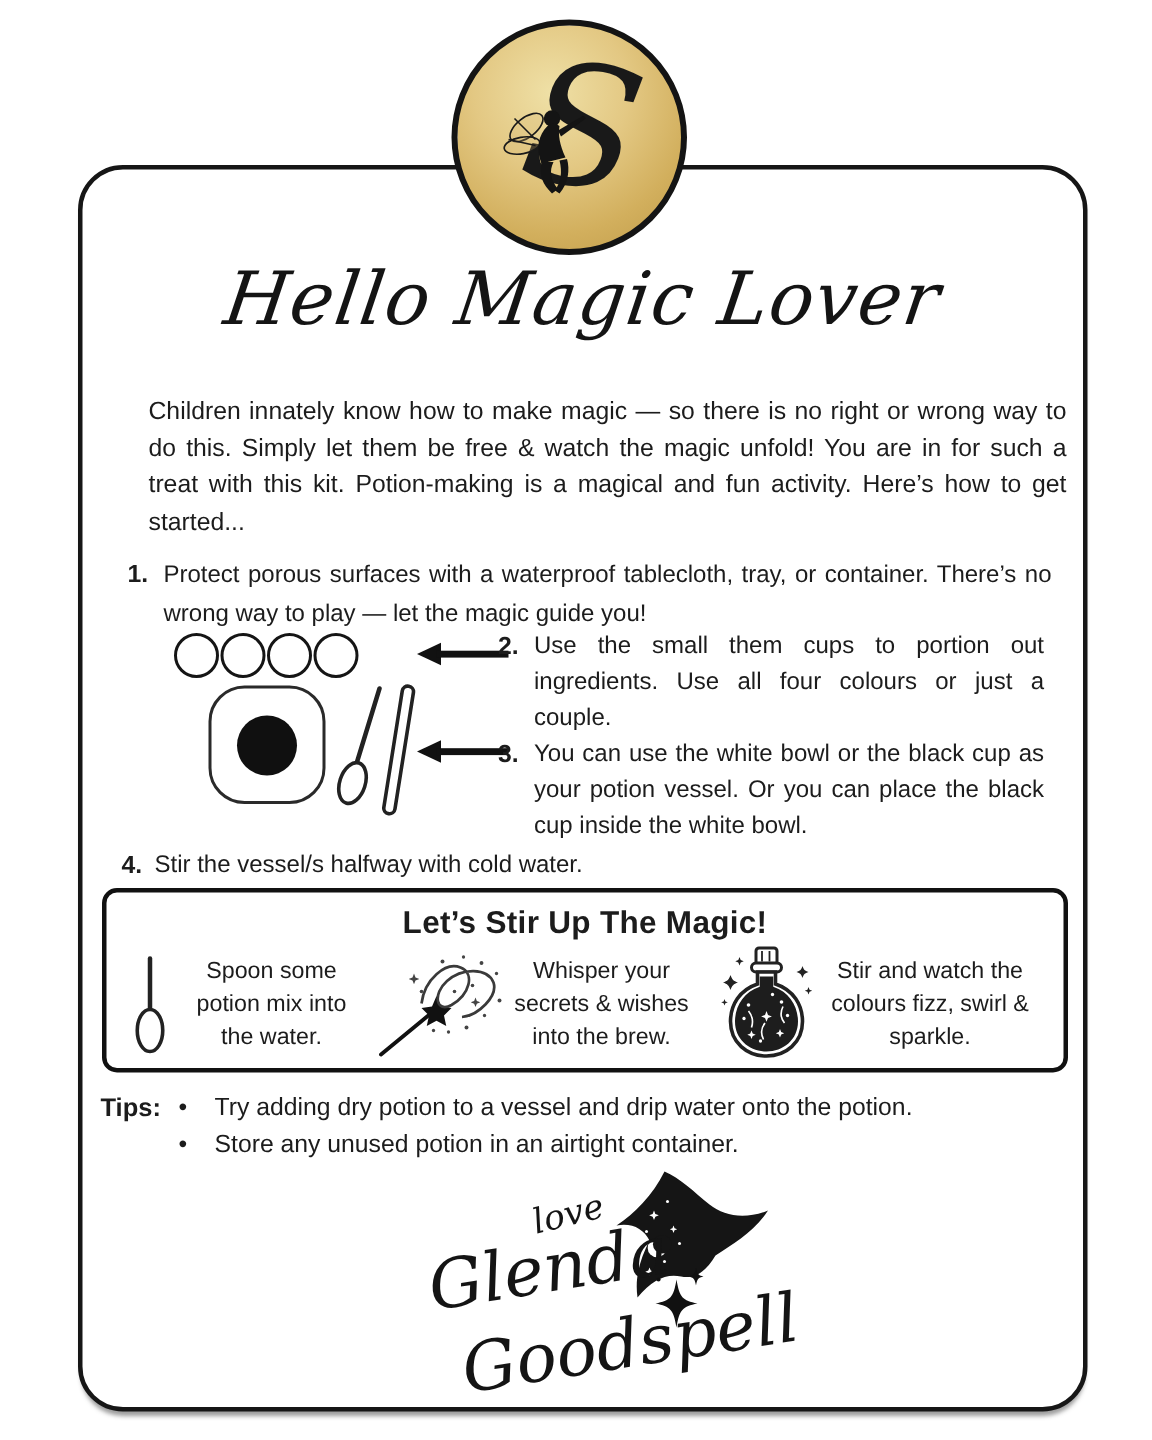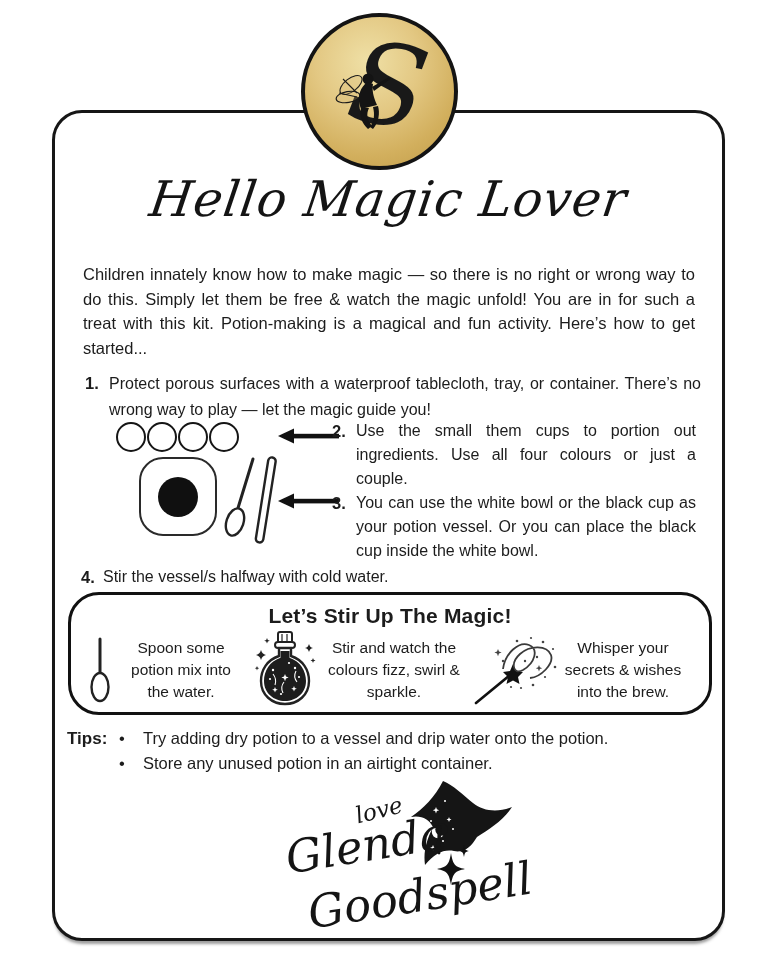--- a/index.html
+++ b/index.html
@@ -25,21 +25,21 @@
   }
   .fairy { position:absolute; left:30px; top:46px; }
   
   .title {
     position:absolute; top:58px; left:0; width:100%; text-align:center;
     font-family:"DejaVu Serif", serif; font-style:italic; font-size:49px;
     letter-spacing:1px; transform:skewX(-8deg); color:#141414;
   }
   
   .intro {
-    position:absolute; left:28px; top:149px; width:612px;
+    position:absolute; left:44px; top:149px; width:612px;
     font-size:16.5px; line-height:24.5px; text-align:justify;
   }
   
   .step { display:flex; position:absolute; }
   .step-num { font-weight:bold; flex:none; width:24px; font-size:16.5px; line-height:24px; }
   .step-text { font-size:16px; line-height:24px; }
   .step-1 { left:30px; top:258px; width:616px; }
   .step-1 .step-text { text-align:justify; width:592px; line-height:26px; }
   .step-2 { left:277px; top:306px; width:366px; }
   .step-2 .step-text, .step-3 .step-text { text-align:justify; width:340px; line-height:24px; }
@@ -54,21 +54,21 @@
     border:2.2px solid #2a2a2a; border-radius:24px; box-sizing:border-box; background:#fff;
   }
   .bowl-cup { position:absolute; inset:0; margin:auto; width:40px; height:40px; background:#101010; border-radius:50%; }
   .utensils { position:absolute; left:164px; top:341px; }
   .arrow { position:absolute; }
   .arrow-2 { left:222px; top:314px; }
   .arrow-3 { left:222px; top:379px; }
   
   .magic-box {
     position:absolute; left:13px; top:479px; width:644px; height:123px;
-    border:3px solid #111; border-radius:31px; box-sizing:border-box; background:#fff;
+    border:3px solid #111; border-radius:10px; box-sizing:border-box; background:#fff;
   }
   .mb-title { text-align:center; font-weight:bold; font-size:21px; margin-top:9px; letter-spacing:.2px; }
   .mb-row { display:flex; justify-content:space-between; align-items:center; padding:2px 20px 0 16px; }
   .mb-item { display:flex; align-items:center; }
   .mb-text { font-size:15.5px; line-height:22px; text-align:center; }
   .mb-text-1 { width:120px; margin-left:8px; }
   .mb-text-2 { width:132px; margin-left:-4px; }
   .mb-text-3 { width:138px; margin-left:6px; }
   
   .tips { position:absolute; left:12px; top:613px; display:flex; }
@@ -139,55 +139,20 @@
   <div class="magic-box">
     <div class="mb-title">Let’s Stir Up The Magic!</div>
     <div class="mb-row">
 
       <div class="mb-item">
         <svg width="26" height="68" viewBox="0 0 26 68">
           <line x1="13" y1="3" x2="13" y2="38" stroke="#222" stroke-width="3" stroke-linecap="round"></line>
           <ellipse cx="13" cy="51" rx="8.5" ry="14" fill="#fff" stroke="#222" stroke-width="2.4"></ellipse>
         </svg>
         <div class="mb-text mb-text-1">Spoon some potion mix into the water.</div>
-      </div>
-
-      <div class="mb-item">
-        <svg width="68" height="80" viewBox="0 0 68 80">
-          <g fill="#222">
-            <path d="M10,20 C11,23 12,24 15,25 C12,26 11,27 10,30 C9,27 8,26 5,25 C8,24 9,23 10,20 Z"></path>
-            <path d="M58,14 C58.8,16.5 59.5,17.2 62,18 C59.5,18.8 58.8,19.5 58,22 C57.2,19.5 56.5,18.8 54,18 C56.5,17.2 57.2,16.5 58,14 Z"></path>
-            <path d="M16,8 l.8,2 2,.8 -2,.8 -.8,2 -.8,-2 -2,-.8 2,-.8 Z"></path>
-            <path d="M62,28 l.7,1.8 1.8,.7 -1.8,.7 -.7,1.8 -.7,-1.8 -1.8,-.7 1.8,-.7 Z"></path>
-            <path d="M6,36 l.6,1.6 1.6,.6 -1.6,.6 -.6,1.6 -.6,-1.6 -1.6,-.6 1.6,-.6 Z"></path>
-          </g>
-          <rect x="27" y="2" width="14" height="11" rx="2" fill="#fff" stroke="#222" stroke-width="2"></rect>
-          <line x1="31" y1="4" x2="31" y2="11" stroke="#222" stroke-width="1.2"></line>
-          <line x1="36" y1="4" x2="36" y2="11" stroke="#222" stroke-width="1.2"></line>
-          <rect x="24" y="12" width="20" height="6" rx="3" fill="#fff" stroke="#222" stroke-width="2"></rect>
-          <path d="M28,18 L28,26 C16,30 10,40 10,51 C10,65 21,74 34,74 C47,74 58,65 58,51 C58,40 52,30 40,26 L40,18 Z" fill="#fff" stroke="#222" stroke-width="2.4"></path>
-          <path d="M29.5,21 L29.5,27.8 C18.5,31.5 13,41 13,51 C13,63.3 23,71 34,71 C45,71 55,63.3 55,51 C55,41 49.5,31.5 38.5,27.8 L38.5,21 Z" fill="#1d1d1d"></path>
-          <g fill="#fff">
-            <path d="M34,44 l1,2.6 2.6,1 -2.6,1 -1,2.6 -1,-2.6 -2.6,-1 2.6,-1 Z"></path>
-            <path d="M43,56 l.8,2 2,.8 -2,.8 -.8,2 -.8,-2 -2,-.8 2,-.8 Z"></path>
-            <path d="M24,57 l.8,2 2,.8 -2,.8 -.8,2 -.8,-2 -2,-.8 2,-.8 Z"></path>
-            <circle cx="22" cy="40" r="1.2"></circle>
-              <circle cx="44" cy="38" r="1.2"></circle>
-              <circle cx="48" cy="47" r="1.1"></circle>
-            <circle cx="30" cy="64" r="1.1"></circle>
-              <circle cx="38" cy="33" r="1.1"></circle>
-              <circle cx="19" cy="49" r="1.1"></circle>
-          </g>
-          <g stroke="#fff" stroke-width="1.1" fill="none">
-            <path d="M22,44 q4,5 2,11"></path>
-              <path d="M45,41 q-3,6 1,11"></path>
-              <path d="M33,52 q-4,5 -1,11"></path>
-          </g>
-        </svg>
-        <div class="mb-text mb-text-3">Stir and watch the colours fizz, swirl &amp; sparkle.</div>
       </div>
 
       <div class="mb-item">
         <svg width="88" height="74" viewBox="0 0 88 74">
           <line x1="3" y1="70" x2="37" y2="42" stroke="#111" stroke-width="2.6" stroke-linecap="round"></line>
           <path d="M40,31 L43,38 L50,39 L45,44 L46.5,51 L40,47.5 L33.5,51 L35,44 L30,39 L37,38 Z" fill="#111"></path>
           <path d="M30,36 C32,20 46,8 56,12 C66,16 62,30 50,37 C40,42.5 37,30 47,21 C57,12 74,12 78,22 C81,31 68,44 57,45" fill="none" stroke="#3a3a3a" stroke-width="1.8"></path>
           <g fill="#444">
             <circle cx="44" cy="8" r="1.3"></circle>
               <circle cx="58" cy="5" r="1.1"></circle>
@@ -199,20 +164,55 @@
               <circle cx="48" cy="55" r="1.1"></circle>
               <circle cx="30" cy="28" r="1.2"></circle>
             <circle cx="52" cy="28" r="1.2"></circle>
               <circle cx="64" cy="24" r="1.2"></circle>
               <circle cx="38" cy="54" r="1.1"></circle>
             <path d="M25,16 l1,2.6 2.6,1 -2.6,1 -1,2.6 -1,-2.6 -2.6,-1 2.6,-1 Z"></path>
             <path d="M66,32 l.9,2.3 2.3,.9 -2.3,.9 -.9,2.3 -.9,-2.3 -2.3,-.9 2.3,-.9 Z"></path>
           </g>
         </svg>
         <div class="mb-text mb-text-2">Whisper your secrets &amp; wishes into the brew.</div>
+      </div>
+
+      <div class="mb-item">
+        <svg width="68" height="80" viewBox="0 0 68 80">
+          <g fill="#222">
+            <path d="M10,20 C11,23 12,24 15,25 C12,26 11,27 10,30 C9,27 8,26 5,25 C8,24 9,23 10,20 Z"></path>
+            <path d="M58,14 C58.8,16.5 59.5,17.2 62,18 C59.5,18.8 58.8,19.5 58,22 C57.2,19.5 56.5,18.8 54,18 C56.5,17.2 57.2,16.5 58,14 Z"></path>
+            <path d="M16,8 l.8,2 2,.8 -2,.8 -.8,2 -.8,-2 -2,-.8 2,-.8 Z"></path>
+            <path d="M62,28 l.7,1.8 1.8,.7 -1.8,.7 -.7,1.8 -.7,-1.8 -1.8,-.7 1.8,-.7 Z"></path>
+            <path d="M6,36 l.6,1.6 1.6,.6 -1.6,.6 -.6,1.6 -.6,-1.6 -1.6,-.6 1.6,-.6 Z"></path>
+          </g>
+          <rect x="27" y="2" width="14" height="11" rx="2" fill="#fff" stroke="#222" stroke-width="2"></rect>
+          <line x1="31" y1="4" x2="31" y2="11" stroke="#222" stroke-width="1.2"></line>
+          <line x1="36" y1="4" x2="36" y2="11" stroke="#222" stroke-width="1.2"></line>
+          <rect x="24" y="12" width="20" height="6" rx="3" fill="#fff" stroke="#222" stroke-width="2"></rect>
+          <path d="M28,18 L28,26 C16,30 10,40 10,51 C10,65 21,74 34,74 C47,74 58,65 58,51 C58,40 52,30 40,26 L40,18 Z" fill="#fff" stroke="#222" stroke-width="2.4"></path>
+          <path d="M29.5,21 L29.5,27.8 C18.5,31.5 13,41 13,51 C13,63.3 23,71 34,71 C45,71 55,63.3 55,51 C55,41 49.5,31.5 38.5,27.8 L38.5,21 Z" fill="#1d1d1d"></path>
+          <g fill="#fff">
+            <path d="M34,44 l1,2.6 2.6,1 -2.6,1 -1,2.6 -1,-2.6 -2.6,-1 2.6,-1 Z"></path>
+            <path d="M43,56 l.8,2 2,.8 -2,.8 -.8,2 -.8,-2 -2,-.8 2,-.8 Z"></path>
+            <path d="M24,57 l.8,2 2,.8 -2,.8 -.8,2 -.8,-2 -2,-.8 2,-.8 Z"></path>
+            <circle cx="22" cy="40" r="1.2"></circle>
+              <circle cx="44" cy="38" r="1.2"></circle>
+              <circle cx="48" cy="47" r="1.1"></circle>
+            <circle cx="30" cy="64" r="1.1"></circle>
+              <circle cx="38" cy="33" r="1.1"></circle>
+              <circle cx="19" cy="49" r="1.1"></circle>
+          </g>
+          <g stroke="#fff" stroke-width="1.1" fill="none">
+            <path d="M22,44 q4,5 2,11"></path>
+              <path d="M45,41 q-3,6 1,11"></path>
+              <path d="M33,52 q-4,5 -1,11"></path>
+          </g>
+        </svg>
+        <div class="mb-text mb-text-3">Stir and watch the colours fizz, swirl &amp; sparkle.</div>
       </div>
 
     </div>
   </div>
 
   <div class="tips">
     <span class="tips-label">Tips:</span>
     <div class="tips-list">
       <div class="tip-row">
         <span class="tip-bullet">•</span>

